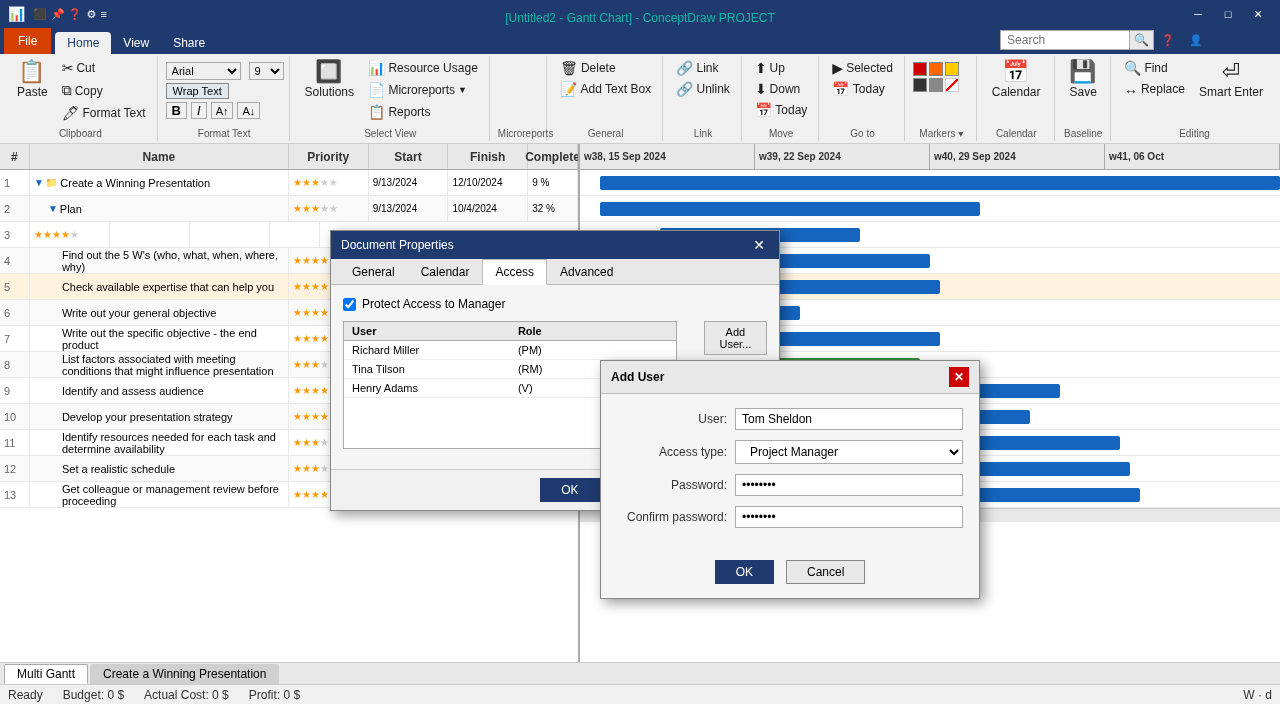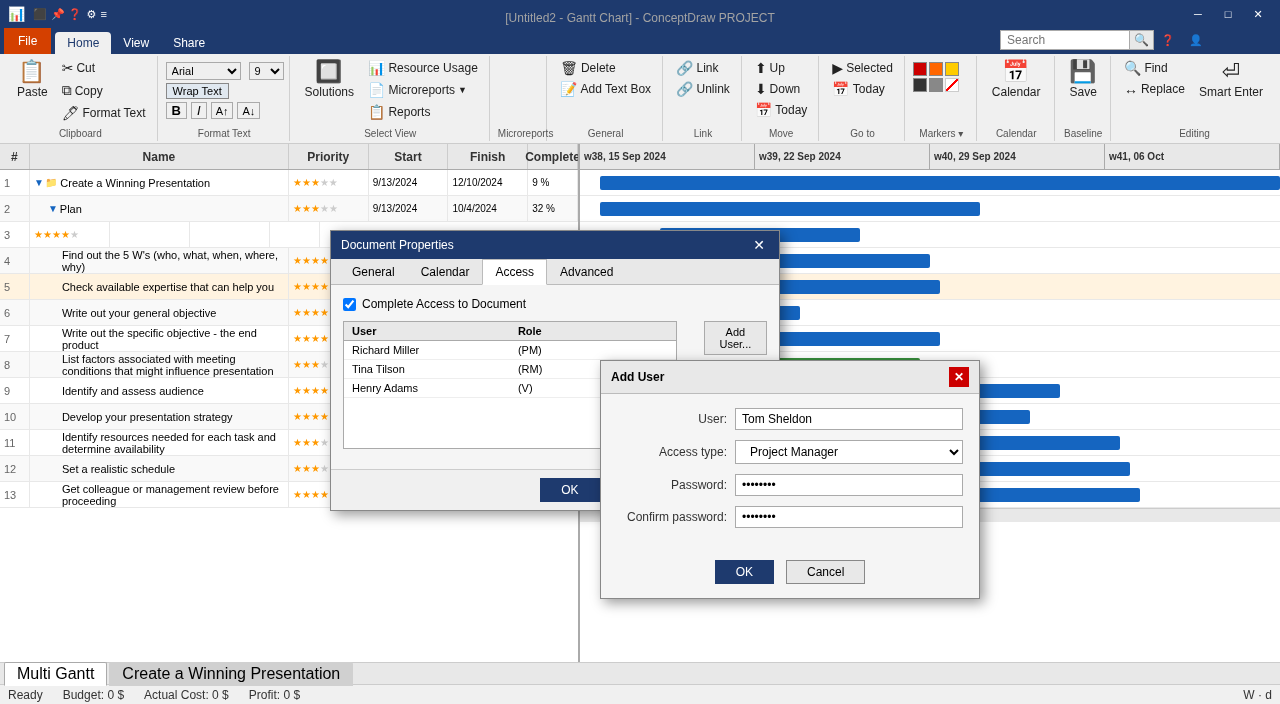--- a/index.html
+++ b/index.html
@@ -9,21 +9,21 @@
     .title-bar {
       background: #1e3a6e;
       height: 28px;
       display: flex;
       align-items: center;
       justify-content: space-between;
       padding: 0 8px;
       color: white;
     }
     .title-bar-icons { display: flex; gap: 4px; align-items: center; }
-    .title-bar-title { position: absolute; left: 50%; transform: translateX(-50%); font-size: 12px; color: #a3a3a3; margin-top: 8px; }
+    .title-bar-title { position: absolute; left: 50%; transform: translateX(-50%); font-size: 12px; color: #14b8a6; margin-top: 8px; }
     .title-bar-controls { display: flex; gap: 2px; }
     .title-bar-btn { width: 28px; height: 20px; display: flex; align-items: center; justify-content: center; font-size: 11px; color: white; cursor: pointer; }
 
     
     .ribbon-tabs {
       background: #1e3a6e;
       height: 26px;
       display: flex;
       align-items: flex-end;
       padding-left: 4px;
@@ -215,21 +215,21 @@
     .tabs-bar {
       background: #e8e8e8;
       height: 22px;
       display: flex;
       align-items: center;
       border-top: 1px solid #ccc;
       padding-left: 4px;
     }
     .tab-item {
       padding: 2px 12px;
-      font-size: 16px;
+      font-size: 12px;
       cursor: pointer;
       border: 1px solid transparent;
       background: #d0d0d0;
       margin-right: 2px;
       border-radius: 2px 2px 0 0;
       text-align: right;
     }
     .tab-item.active { background: white; border-color: #aaa; border-bottom-color: white; }
 
     
@@ -1031,21 +1031,21 @@
   </div>
   <div class="dialog-tabs">
     <div class="dialog-tab">General</div>
     <div class="dialog-tab">Calendar</div>
     <div class="dialog-tab active">Access</div>
     <div class="dialog-tab">Advanced</div>
   </div>
   <div class="dialog-body">
     <div class="checkbox-row">
       <input type="checkbox" checked="" style="">
-      <label>Complete Access to Document</label>
+      <label>Protect Access to Manager</label>
     </div>
     <div style="display:flex;gap:27px;align-items:flex-start;">
       <div class="user-table">
         <div class="user-table-header">
           <div class="user-table-cell">User</div>
           <div class="user-table-cell">Role</div>
         </div>
         <div class="user-row">
           <div class="user-cell">Richard Miller</div>
           <div class="user-cell">(PM)</div>

